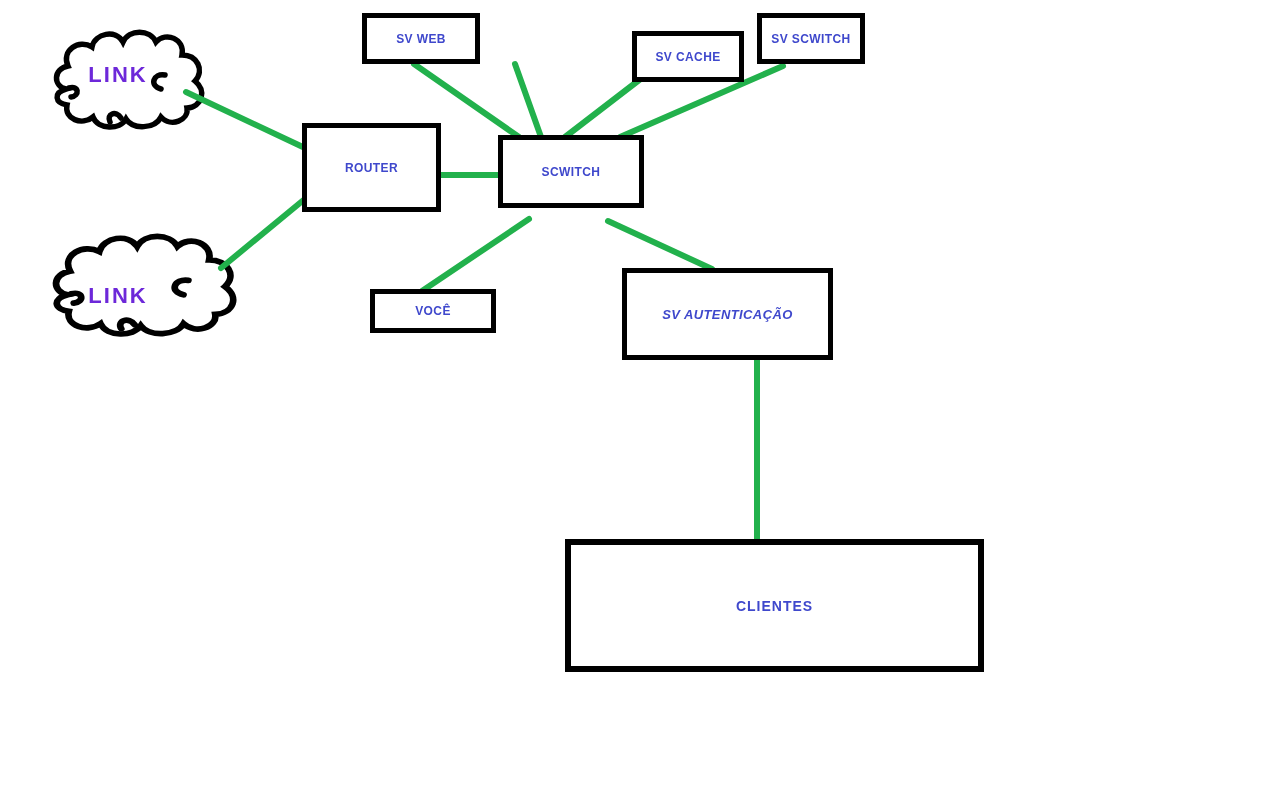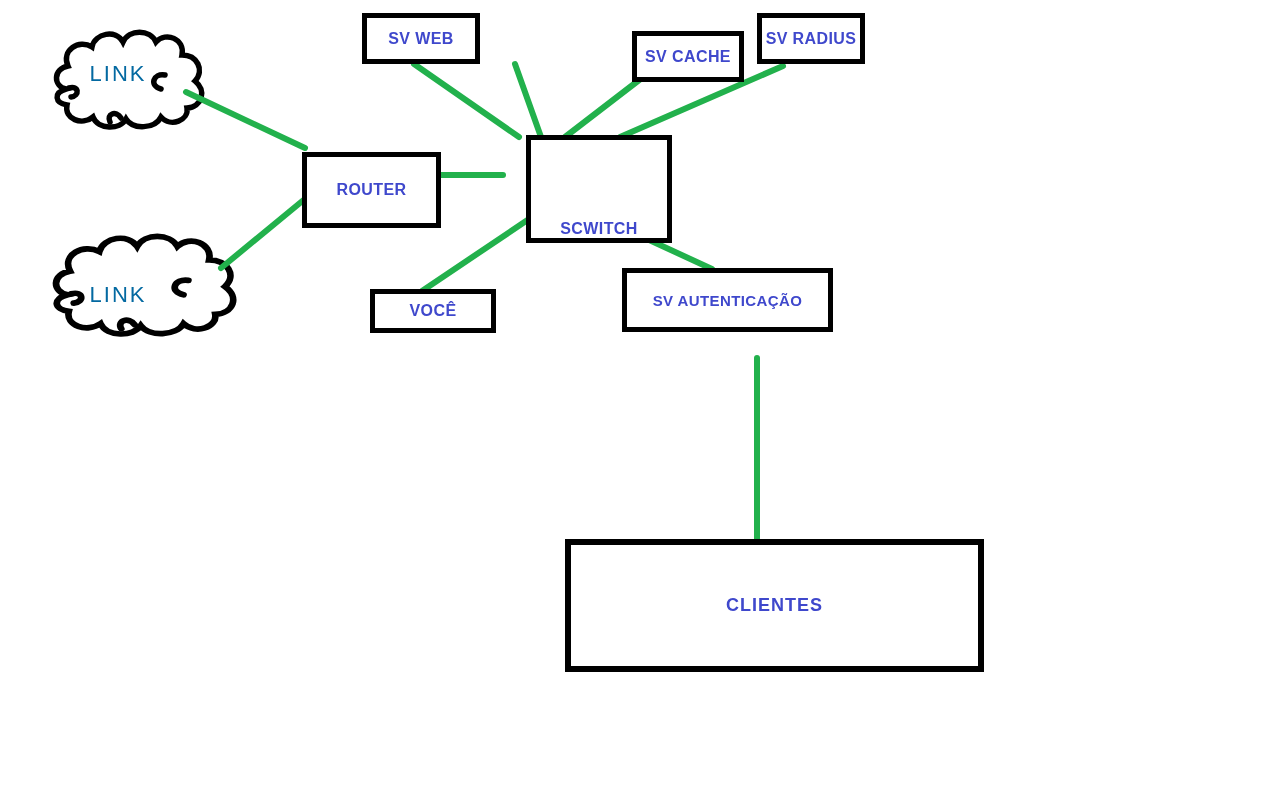--- a/index.html
+++ b/index.html
@@ -25,42 +25,42 @@
   .node {
     position: absolute;
     box-sizing: border-box;
     border: 5px solid #000000;
     background: #ffffff;
     display: flex;
     align-items: center;
     justify-content: center;
     color: #3f48cc;
     font-weight: bold;
-    font-size: 16px;
+    font-size: 12px;
     letter-spacing: 0.4px;
     white-space: nowrap;
   }
   .node-sv-web        { left: 362px; top: 13px;  width: 118px; height: 51px; }
   .node-sv-dns        { left: 503px; top: 13px;  width: 114px; height: 50px; }
   .node-sv-cache      { left: 632px; top: 13px;  width: 112px; height: 51px; margin-top: 18px; }
   .node-sv-radius     { left: 757px; top: 13px;  width: 108px; height: 51px; }
-  .node-router        { left: 302px; top: 152px; width: 139px; height: 76px; }
-  .node-switch        { left: 526px; top: 135px; width: 146px; height: 108px; align-items: flex-end; }
+  .node-router        { left: 302px; top: 123px; width: 139px; height: 89px; }
+  .node-switch        { left: 498px; top: 135px; width: 146px; height: 73px; }
   .node-voce          { left: 370px; top: 289px; width: 126px; height: 44px; }
-  .node-sv-autenticacao { left: 622px; top: 268px; width: 211px; height: 64px; font-size: 15px; }
-  .node-clientes      { left: 565px; top: 539px; width: 419px; height: 133px; border-width: 6px; font-size: 18px; letter-spacing: 1px; }
+  .node-sv-autenticacao { left: 622px; top: 268px; width: 211px; height: 92px; font-size: 13px; font-style: italic; }
+  .node-clientes      { left: 565px; top: 539px; width: 419px; height: 133px; border-width: 6px; font-size: 14px; letter-spacing: 1px; }
   .cloud-label {
     position: absolute;
     width: 76px;
     height: 28px;
     display: flex;
-    align-items: flex-start;
+    align-items: center;
     justify-content: center;
-    color: #0369a1;
-    font-weight: normal;
+    color: #6d28d9;
+    font-weight: bold;
     font-size: 22px;
     letter-spacing: 2px;
   }
   .cloud-label-top    { left: 80px; top: 61px; }
   .cloud-label-bottom { left: 80px; top: 282px; }
 </style>
 </head>
 <body>
 
 <div class="canvas">
@@ -111,21 +111,21 @@
     <span>LINK</span>
   </div>
 
   <div class="node node-sv-web">
     <span>SV WEB</span>
   </div>
   <div class="node node-sv-cache">
     <span>SV CACHE</span>
   </div>
   <div class="node node-sv-radius">
-    <span>SV RADIUS</span>
+    <span>SV SCWITCH</span>
   </div>
   <div class="node node-router">
     <span>ROUTER</span>
   </div>
   <div class="node node-switch">
     <span>SCWITCH</span>
   </div>
   <div class="node node-voce">
     <span>VOCÊ</span>
   </div>

